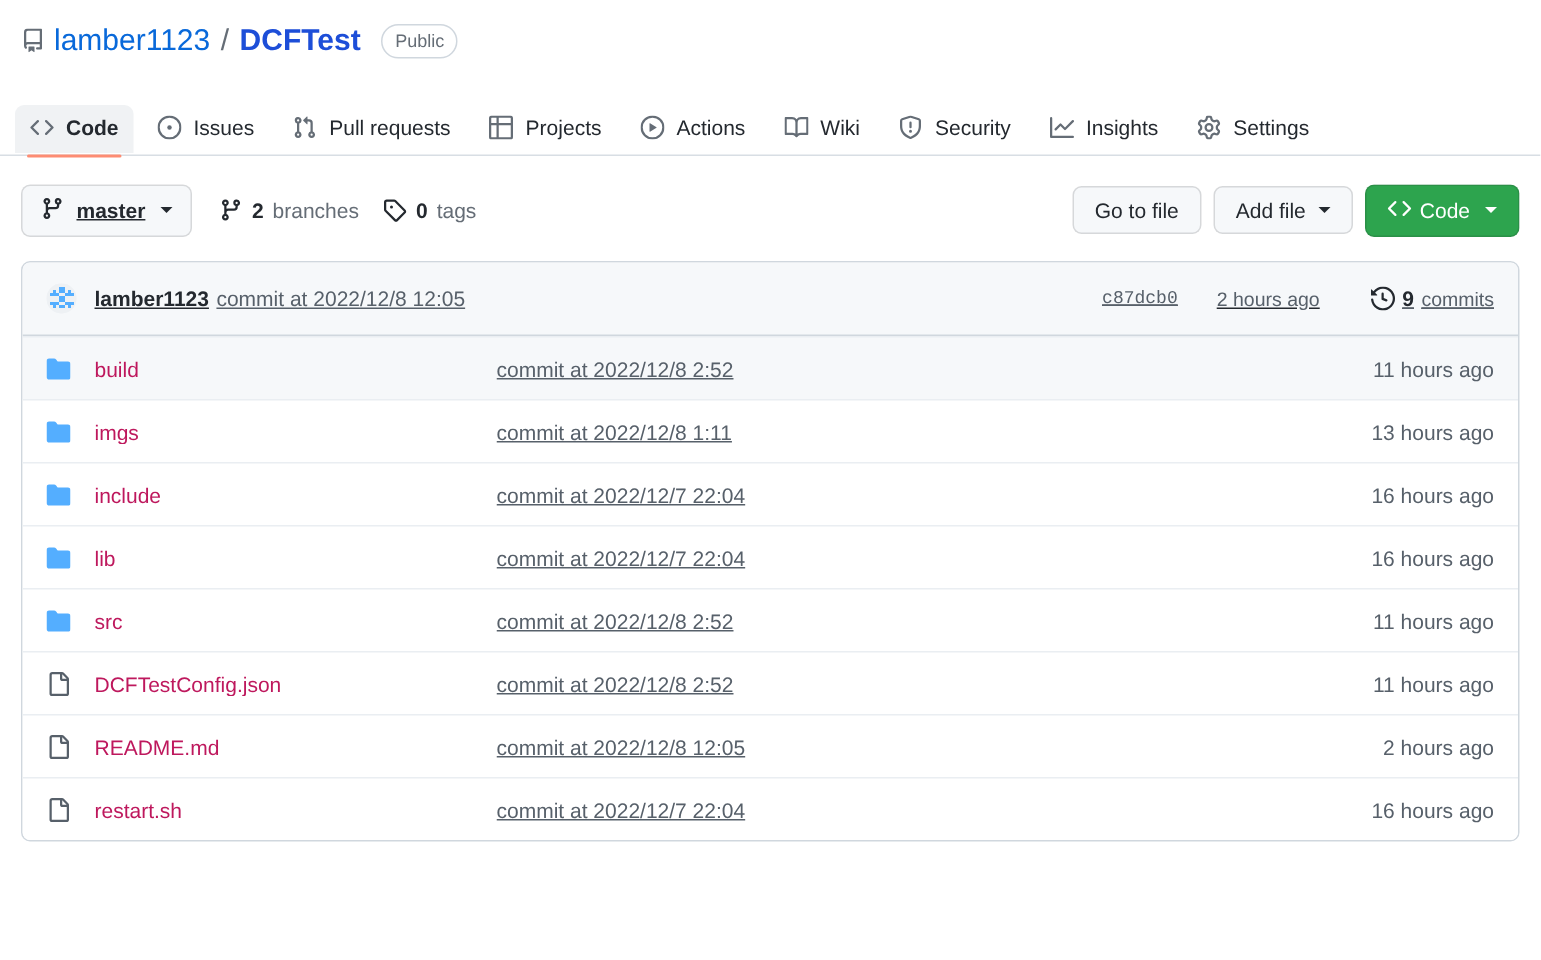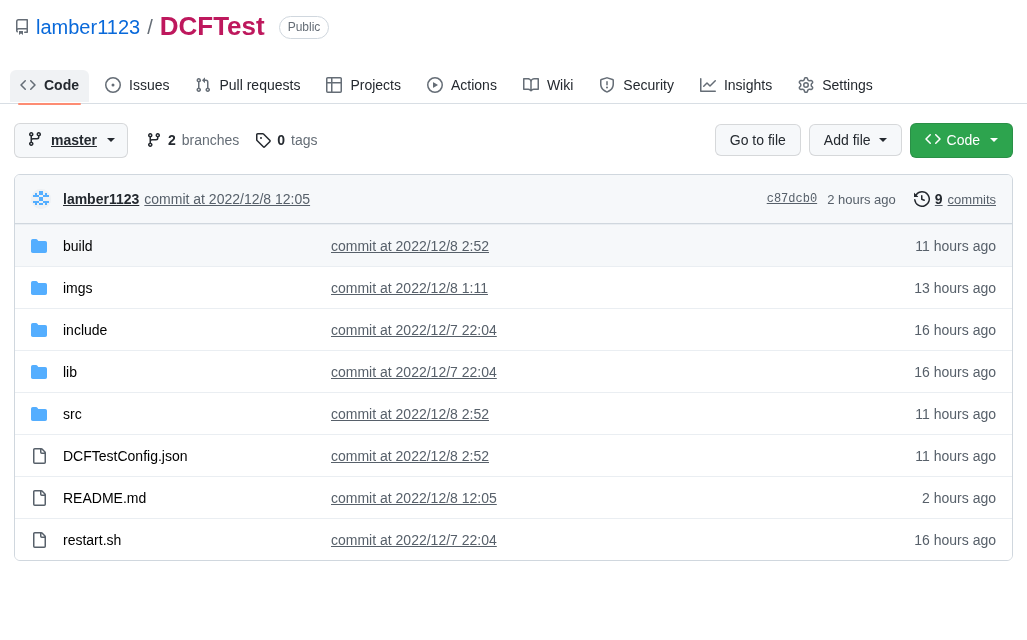--- a/index.html
+++ b/index.html
@@ -26,22 +26,22 @@
   .repo-icon { display: flex; align-items: center; color: #656d76; }
   .owner-link {
     color: #0969da;
     font-size: 20px;
     text-decoration: none;
     font-weight: 400;
     line-height: 1.2;
   }
   .slash { color: #656d76; font-size: 20px; font-weight: 300; margin: 0 1px; }
   .repo-name-link {
-    color: #be185d;
-    font-size: 26px;
+    color: #1d4ed8;
+    font-size: 20px;
     font-weight: bold;
     text-decoration: none;
     line-height: 1.2;
   }
   .visibility-badge {
     margin-left: 8px;
     border: 1px solid #d0d7de;
     border-radius: 2em;
     padding: 1px 8px 2px 8px;
     font-size: 12px;
@@ -179,21 +179,21 @@
   .avatar {
     width: 20px; height: 20px;
     border-radius: 50%;
     margin-right: 12px;
     flex: 0 0 auto;
     background: #eef1f4;
     overflow: hidden;
   }
   .commit-author { font-size: 14px; font-weight: bold; color: #24292f; }
   .commit-msg { font-size: 14px; color: #57606a; margin-left: 5px; }
-  .commit-right { margin-left: auto; display: flex; align-items: center; gap: 10px; }
+  .commit-right { margin-left: auto; display: flex; align-items: center; gap: 26px; text-decoration: underline; }
   .commit-sha {
     font-family: "Liberation Mono", "DejaVu Sans Mono", monospace;
     font-size: 12px;
     color: #57606a;
   }
   .commit-time { font-size: 13px; color: #57606a; }
   .commits-count {
     display: inline-flex;
     align-items: center;
     gap: 5px;
@@ -211,21 +211,21 @@
     padding: 0 16px;
     border-top: 1px solid #eaeef2;
     background: #ffffff;
   }
   .file-row:first-of-type { border-top: none; }
   .file-row.shaded { background: #f6f8fa; }
   .row-icon { width: 16px; display: flex; align-items: center; justify-content: center; flex: 0 0 16px; }
   .row-name {
     margin-left: 16px;
     font-size: 14px;
-    color: #000000;
+    color: #be185d;
     text-decoration: none;
     width: 268px;
     flex: 0 0 268px;
     overflow: hidden;
     text-overflow: ellipsis;
     white-space: nowrap;
   }
   .row-commit {
     font-size: 14px;
     color: #57606a;

